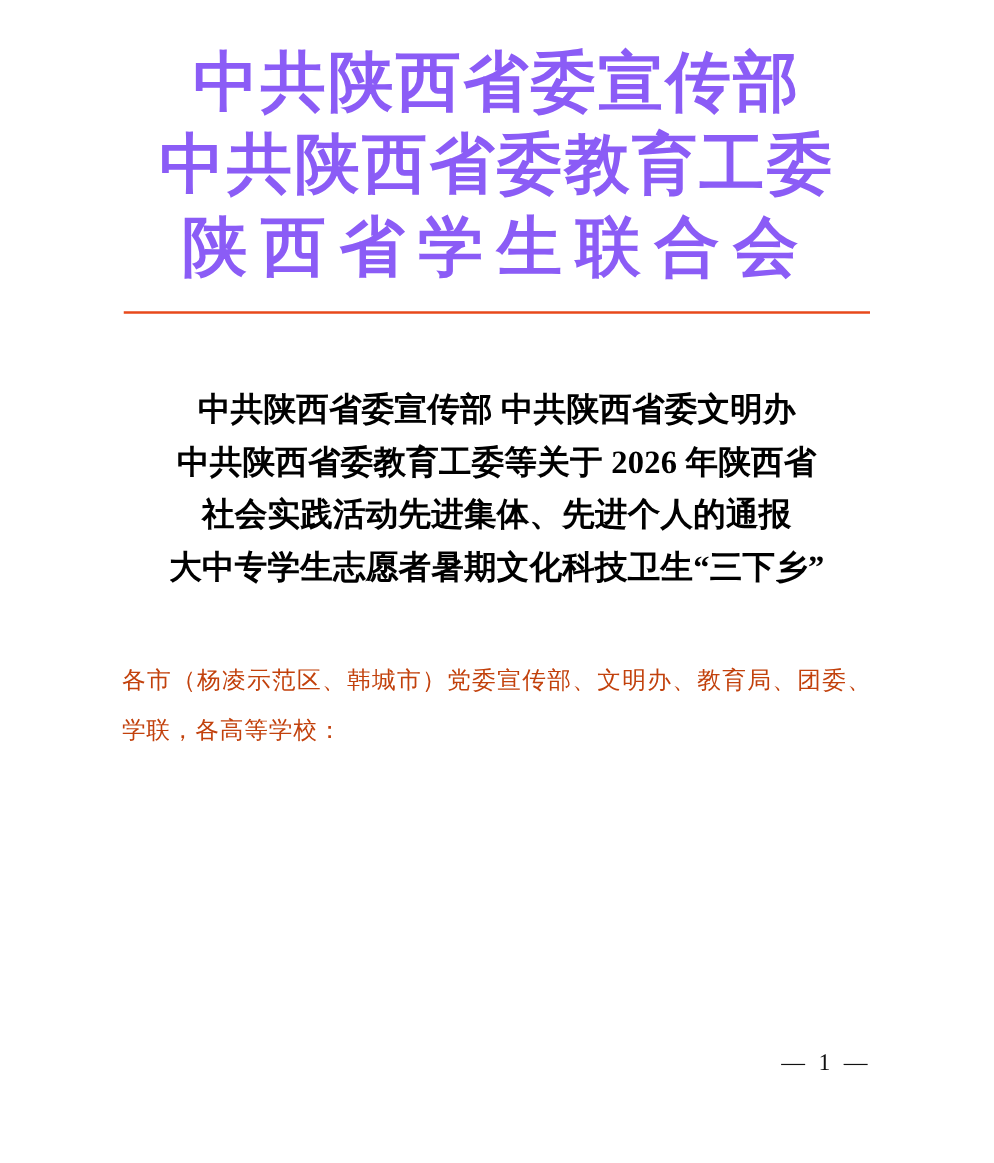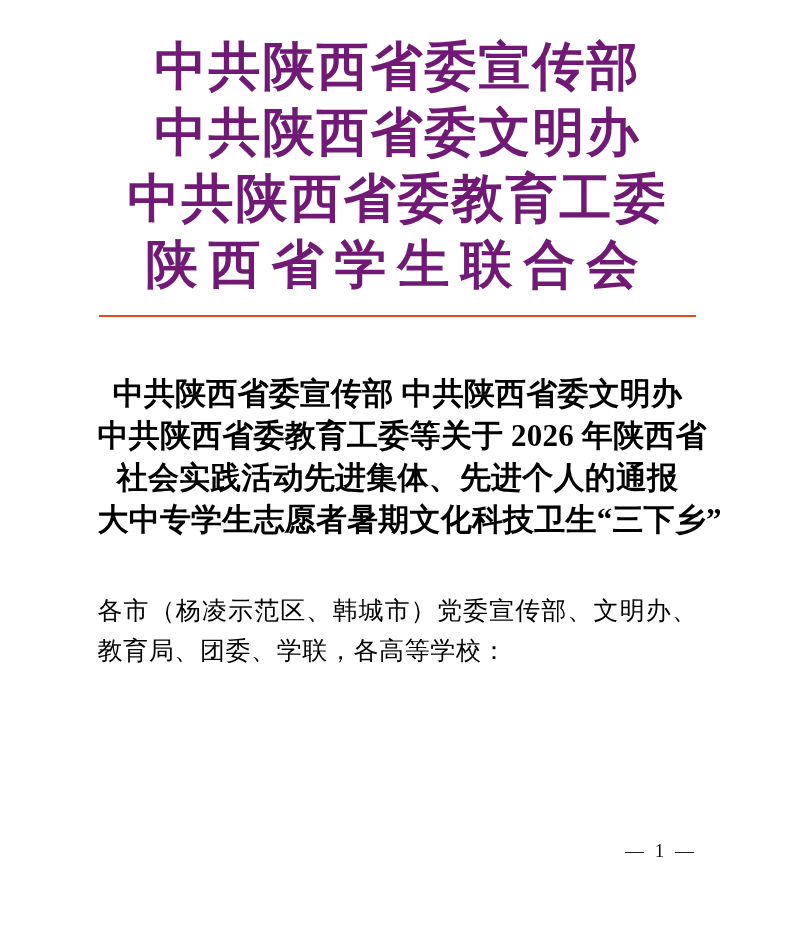--- a/index.html
+++ b/index.html
@@ -19,21 +19,21 @@
     width: 795px;
     height: 930px;
     box-sizing: border-box;
     background: #ffffff;
   }
   .letterhead {
     padding-top: 34px;
     text-align: center;
   }
   .lh-line {
-    color: #701a75;
+    color: #8b5cf6;
     font-family: "Liberation Serif", "DejaVu Serif", serif;
     font-weight: bold;
     font-size: 52px;
     line-height: 66px;
     letter-spacing: 2px;
     white-space: nowrap;
     text-align: center;
   }
   .lh-line.spread-1 {
     letter-spacing: 12px;
@@ -53,35 +53,35 @@
     margin: 17px auto 0 auto;
     width: 597px;
     height: 2px;
     background: #E8491B;
   }
   .title-block {
     margin: 56px auto 0 auto;
     width: 600px;
     text-align: center;
     font-weight: bold;
-    font-size: 31px;
+    font-size: 26px;
     line-height: 42px;
     letter-spacing: 0.2px;
     color: #000000;
   }
   .title-line {
     white-space: nowrap;
   }
   .body-block {
     margin: 50px auto 0 auto;
     width: 600px;
-    font-size: 25px;
+    font-size: 19px;
     line-height: 40px;
     letter-spacing: 0.6px;
-    color: #000000;
+    color: #c2410c;
     text-align: justify;
   }
   .body-para {
     text-indent: 0;
   }
   .page-number {
     position: absolute;
     right: 98px;
     bottom: 68px;
     font-size: 19px;
@@ -89,21 +89,20 @@
     color: #111111;
   }
 </style>
 </head>
 <body>
 
 <div class="page">
 
   <div class="letterhead">
     <div class="lh-line">中共陕西省委宣传部</div>
-    <div class="lh-line">中共陕西省委文明办</div>
     <div class="lh-line">中共陕西省委教育工委</div>
     <div class="lh-line spread-2">陕西省学生联合会</div>
   </div>
 
 
   <div class="rule"></div>
 
   <div class="title-block">
     <div class="title-line">中共陕西省委宣传部 中共陕西省委文明办</div>
     <div class="title-line">中共陕西省委教育工委等关于 2026 年陕西省</div>

